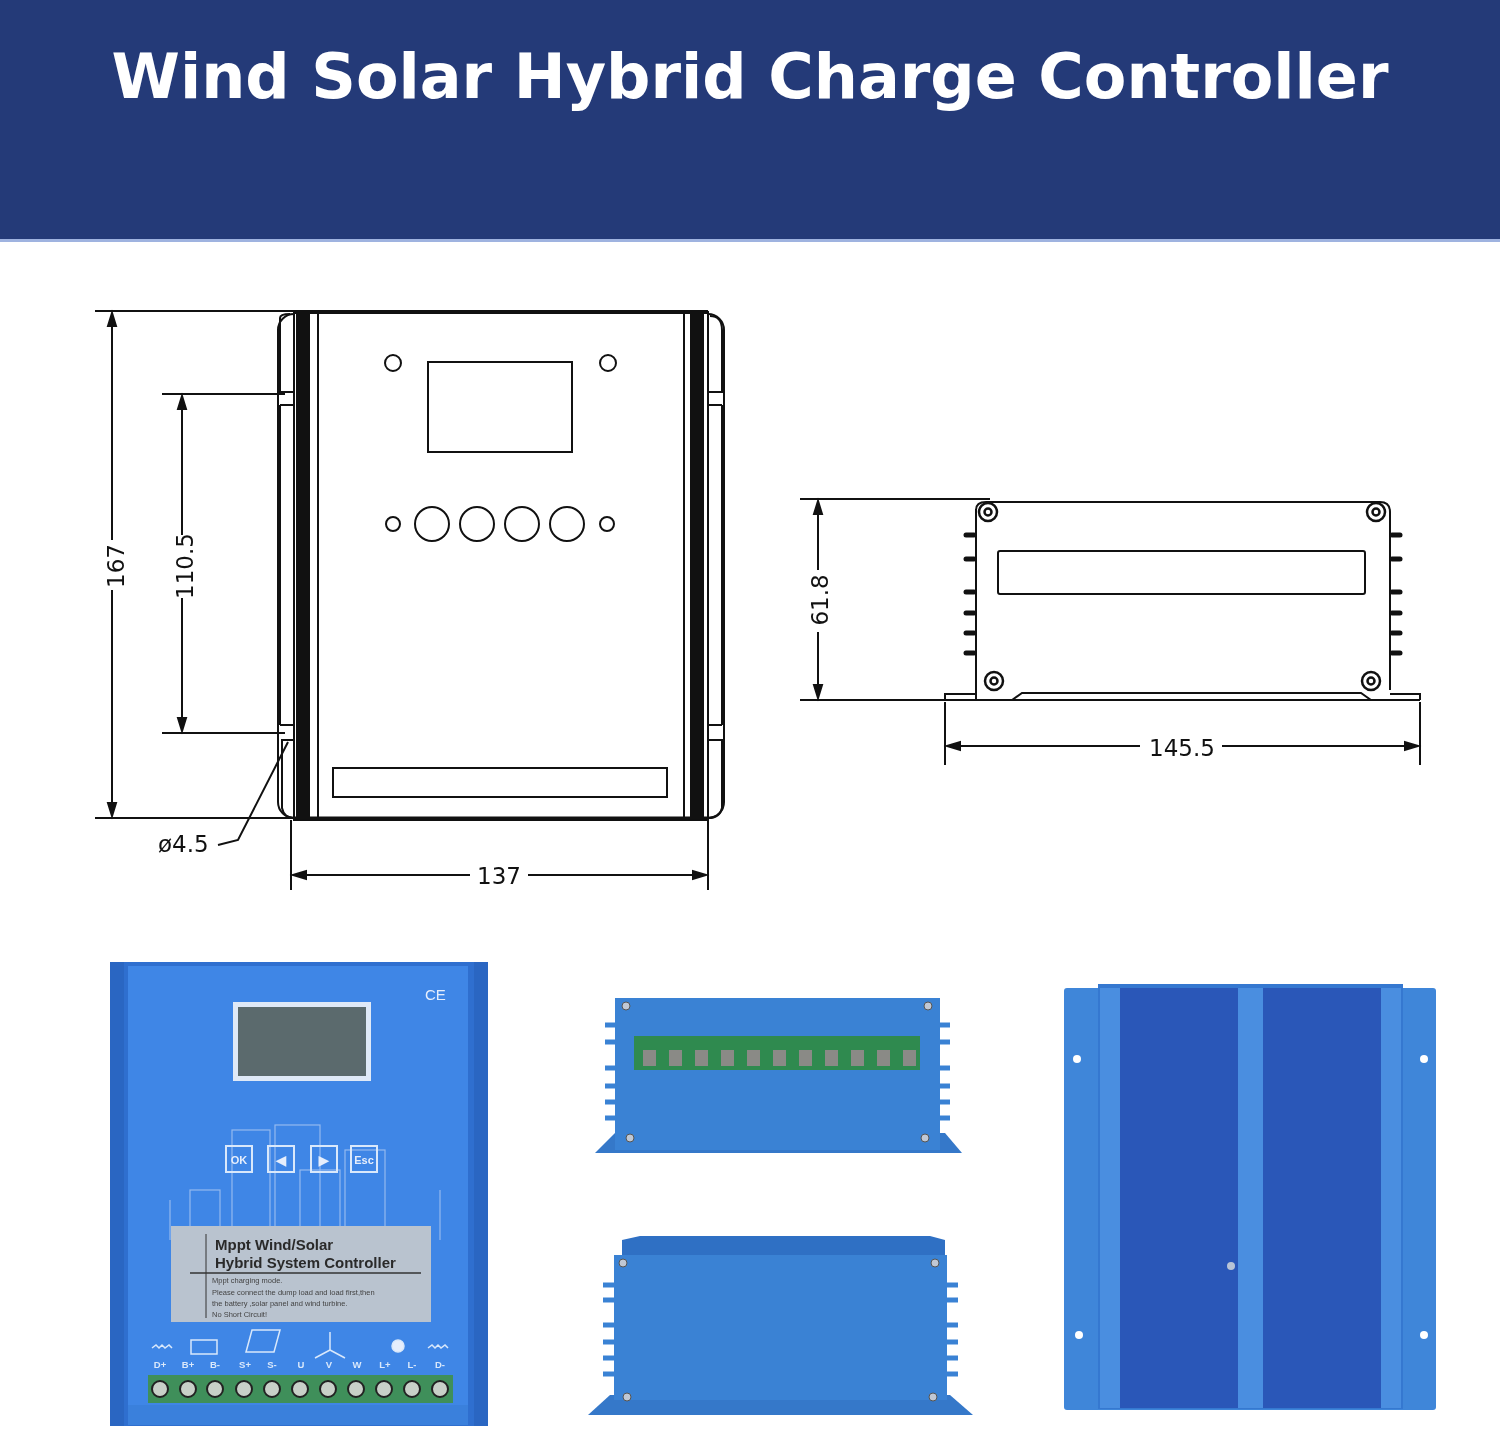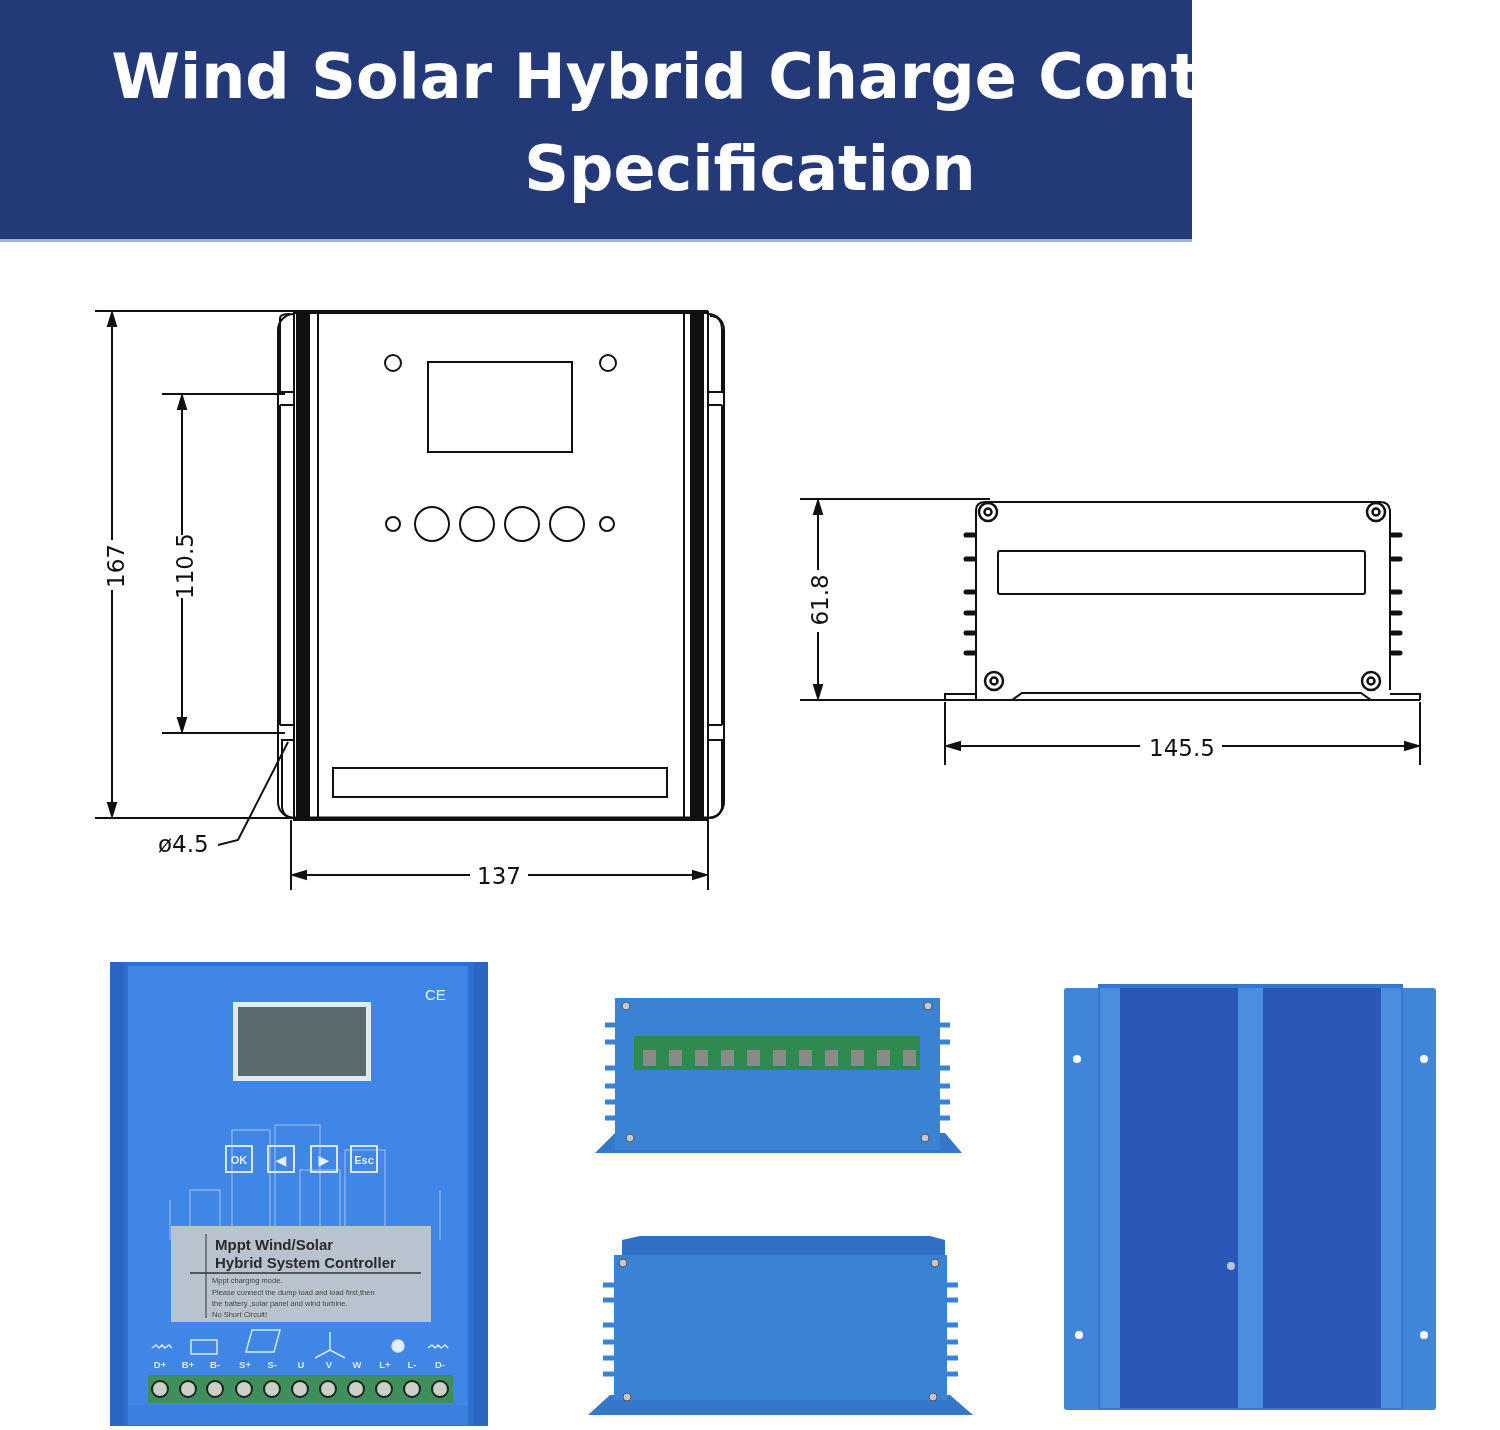--- a/index.html
+++ b/index.html
@@ -1,29 +1,28 @@
 <!DOCTYPE html>
 <html><head>
 <meta charset="utf-8">
 <style>
   html, body { margin:0; padding:0; }
   body { width:1500px; height:1430px; background:#ffffff; position:relative; overflow:hidden; font-family:"Liberation Sans", sans-serif; }
-  .banner { position:absolute; left:0; top:0; width:1192px; height:242px; background:#243a78; border-bottom:3px solid #9fb3e0; box-sizing:border-box; }
+  .banner { position:absolute; left:0; top:0; width:1500px; height:242px; background:#243a78; border-bottom:3px solid #9fb3e0; box-sizing:border-box; }
   .banner-title { position:absolute; left:0; width:1500px; text-align:center; color:#ffffff; font-family:"DejaVu Sans", sans-serif; font-weight:bold; font-size:62px; letter-spacing:0px; }
   .banner-title.l1 { top:40px; }
   .banner-title.l2 { top:132px; }
   svg { position:absolute; overflow:visible; }
   .dim-text { font-family:"DejaVu Sans", sans-serif; font-size:23px; fill:#111; }
 </style>
 </head>
 <body>
 
 <div class="banner">
   <div class="banner-title l1">Wind Solar Hybrid Charge Controller</div>
-  <div class="banner-title l2">Specification</div>
 </div>
 
 <svg width="1500" height="1430" style="left:0;top:0;">
   <g stroke="#111" fill="none" stroke-width="2">
 
     <line x1="95" y1="311" x2="300" y2="311"></line>
     <line x1="95" y1="818" x2="300" y2="818"></line>
 
     <line x1="112" y1="313" x2="112" y2="540"></line>
     <line x1="112" y1="590" x2="112" y2="816"></line>

